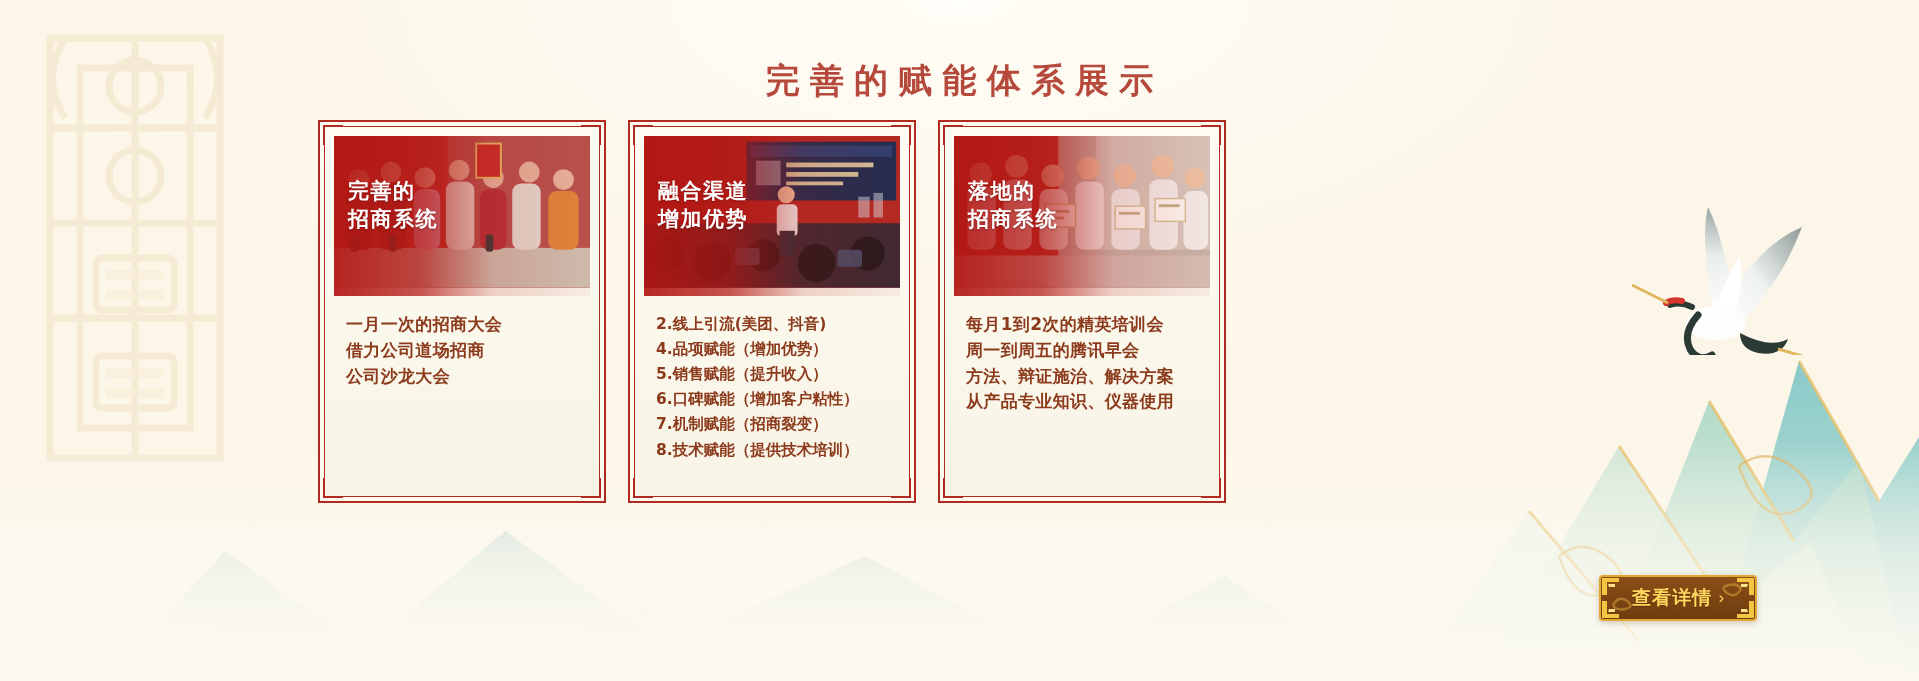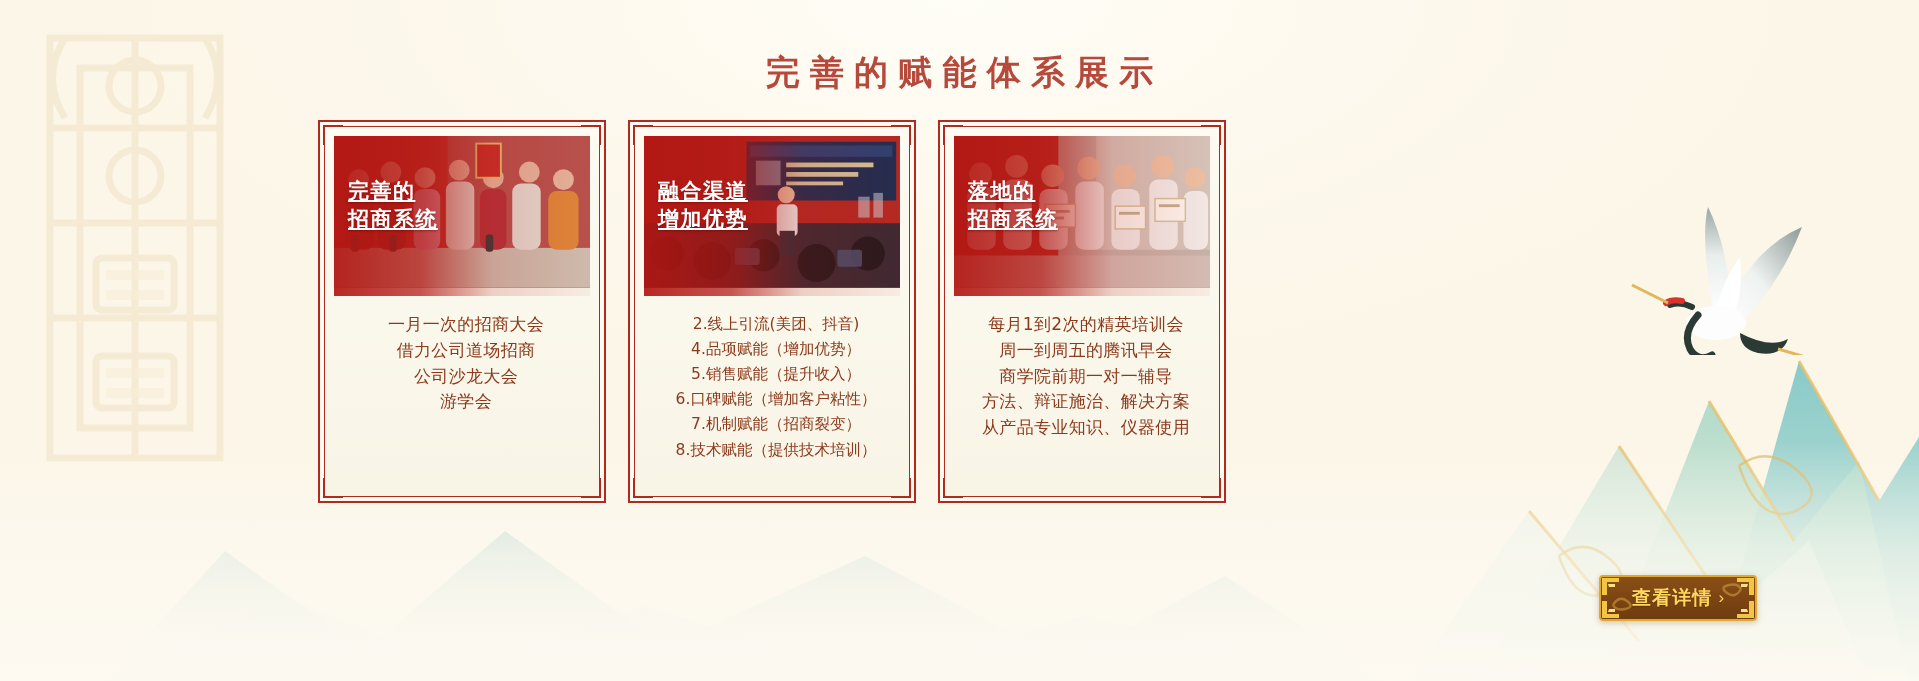--- a/index.html
+++ b/index.html
@@ -26,21 +26,21 @@
   .mtn{position:absolute;bottom:0;}
   .mtn svg{display:block;}
   .crane{position:absolute;right:55px;top:165px;width:300px;height:190px;}
   .mist{
     position:absolute;left:0;right:0;bottom:0;height:240px;
     background:linear-gradient(180deg,rgba(253,250,242,0) 0%,rgba(253,250,242,.55) 45%,rgba(253,250,242,.95) 100%);
   }
 
   
   #title{
-    position:absolute;top:50px;left:0;right:0;text-align:center;
+    position:absolute;top:58px;left:0;right:0;text-align:center;
     font-size:34px;letter-spacing:.30em;font-weight:700;
     color:#b5493c;text-indent:.30em;
     font-family:"DejaVu Sans","Liberation Sans",sans-serif;
     z-index:6;
   }
 
   
   #cards{position:absolute;top:120px;left:318px;display:flex;gap:22px;z-index:5;}
   .card{
     width:288px;height:383px;box-sizing:border-box;
@@ -68,29 +68,27 @@
   .photo .ph-bg{position:absolute;inset:0;}
   .photo .ph-tint{
     position:absolute;inset:0;
     background:linear-gradient(90deg,rgba(178,22,18,.92) 0%,rgba(178,22,18,.72) 34%,rgba(178,22,18,.18) 62%,rgba(178,22,18,.05) 100%);
   }
   .ph-label{
     position:absolute;left:14px;top:42px;color:#fff;font-weight:700;
     font-size:21px;line-height:1.32;letter-spacing:.07em;
     text-shadow:0 1px 2px rgba(90,0,0,.45);
     font-family:"DejaVu Sans","Liberation Sans",sans-serif;
-    text-decoration:underline;
   }
 
   .card-body{padding:16px 4px 0 12px;flex:1;}
   .body-line{
-    color:#8c3a1c;font-weight:400;font-size:17px;line-height:1.52;
+    color:#8c3a1c;font-weight:700;font-size:17px;line-height:1.52;
     letter-spacing:.02em;white-space:nowrap;
     font-family:"DejaVu Sans","Liberation Sans",sans-serif;
-    text-align:center;
   }
   .body-line.list{font-size:15.5px;line-height:1.62;letter-spacing:0;}
 
   
   #cta{
     position:absolute;right:162px;bottom:60px;
     width:158px;height:46px;box-sizing:border-box;
     background:linear-gradient(180deg,#8a4f17 0%,#7b4412 55%,#6f3c0f 100%);
     border:2px solid #e0a832;border-radius:4px;
     display:flex;align-items:center;justify-content:center;
@@ -274,21 +272,20 @@
         <div class="ph-tint"></div>
         <div class="ph-label">
           <div>完善的</div>
           <div>招商系统</div>
         </div>
       </div>
       <div class="card-body">
         <div class="body-line">一月一次的招商大会</div>
         <div class="body-line">借力公司道场招商</div>
         <div class="body-line">公司沙龙大会</div>
-        <div class="body-line">游学会</div>
       </div>
     </div>
   </div>
 
   <div class="card">
     <svg class="corner c-tl" viewBox="0 0 20 20">
         <path d="M0 0h20v3H6l-3 3v14H0z" fill="#b02a22"></path>
         <path d="M8 5h8v3H9z" fill="#d0564c"></path>
       </svg>
     <svg class="corner c-tr" viewBox="0 0 20 20">
@@ -412,21 +409,20 @@
         </svg>
         <div class="ph-tint"></div>
         <div class="ph-label">
           <div>落地的</div>
           <div>招商系统</div>
         </div>
       </div>
       <div class="card-body">
         <div class="body-line">每月1到2次的精英培训会</div>
         <div class="body-line">周一到周五的腾讯早会</div>
-        <div class="body-line">商学院前期一对一辅导</div>
         <div class="body-line">方法、辩证施治、解决方案</div>
         <div class="body-line">从产品专业知识、仪器使用</div>
       </div>
     </div>
   </div>
 </div>
 
 <div id="cta">
   <svg class="cta-corner cta-tl" viewBox="0 0 17 17">
       <path d="M0 0h17v4H5v13H0z" fill="#f2c542"></path>

